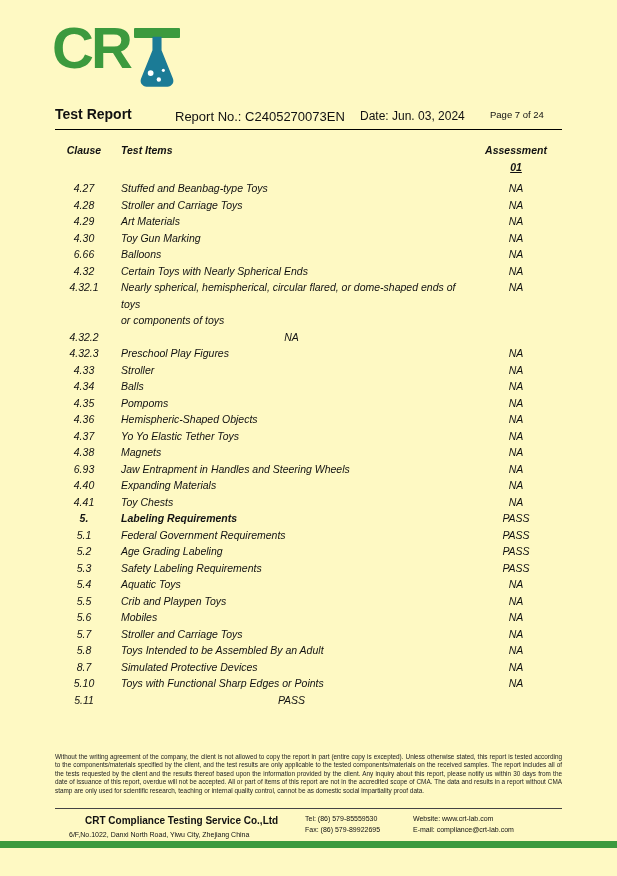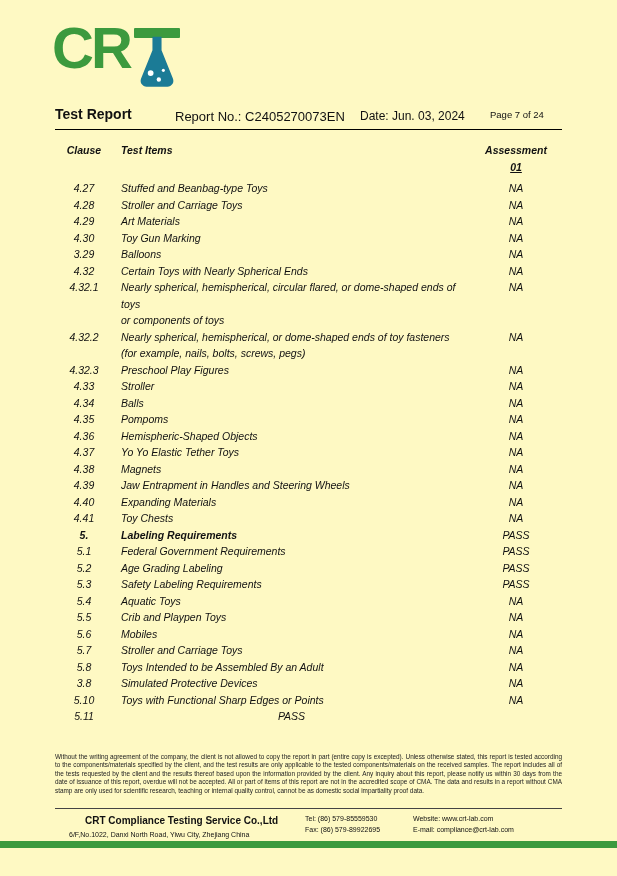--- a/index.html
+++ b/index.html
@@ -111,39 +111,37 @@
       <span class="c-clause">4.29</span>
       <span class="c-item">Art Materials</span>
       <span class="c-assess">NA</span>
     </div>
         <div class="trow">
       <span class="c-clause">4.30</span>
       <span class="c-item">Toy Gun Marking</span>
       <span class="c-assess">NA</span>
     </div>
         <div class="trow">
-      <span class="c-clause">3.29</span>
+      <span class="c-clause">6.66</span>
       <span class="c-item">Balloons</span>
       <span class="c-assess">NA</span>
     </div>
         <div class="trow">
       <span class="c-clause">4.32</span>
       <span class="c-item">Certain Toys with Nearly Spherical Ends</span>
       <span class="c-assess">NA</span>
     </div>
         <div class="trow">
       <span class="c-clause">4.32.1</span>
       <span class="c-item">Nearly spherical, hemispherical, circular flared, or dome-shaped ends of toys
 or components of toys</span>
       <span class="c-assess">NA</span>
     </div>
         <div class="trow">
       <span class="c-clause">4.32.2</span>
-      <span class="c-item">Nearly spherical, hemispherical, or dome-shaped ends of toy fasteners
-(for example, nails, bolts, screws, pegs)</span>
       <span class="c-assess">NA</span>
     </div>
         <div class="trow">
       <span class="c-clause">4.32.3</span>
       <span class="c-item">Preschool Play Figures</span>
       <span class="c-assess">NA</span>
     </div>
         <div class="trow">
       <span class="c-clause">4.33</span>
       <span class="c-item">Stroller</span>
@@ -168,21 +166,21 @@
       <span class="c-clause">4.37</span>
       <span class="c-item">Yo Yo Elastic Tether Toys</span>
       <span class="c-assess">NA</span>
     </div>
         <div class="trow">
       <span class="c-clause">4.38</span>
       <span class="c-item">Magnets</span>
       <span class="c-assess">NA</span>
     </div>
         <div class="trow">
-      <span class="c-clause">4.39</span>
+      <span class="c-clause">6.93</span>
       <span class="c-item">Jaw Entrapment in Handles and Steering Wheels</span>
       <span class="c-assess">NA</span>
     </div>
         <div class="trow">
       <span class="c-clause">4.40</span>
       <span class="c-item">Expanding Materials</span>
       <span class="c-assess">NA</span>
     </div>
         <div class="trow">
       <span class="c-clause">4.41</span>
@@ -228,21 +226,21 @@
       <span class="c-clause">5.7</span>
       <span class="c-item">Stroller and Carriage Toys</span>
       <span class="c-assess">NA</span>
     </div>
         <div class="trow">
       <span class="c-clause">5.8</span>
       <span class="c-item">Toys Intended to be Assembled By an Adult</span>
       <span class="c-assess">NA</span>
     </div>
         <div class="trow">
-      <span class="c-clause">3.8</span>
+      <span class="c-clause">8.7</span>
       <span class="c-item">Simulated Protective Devices</span>
       <span class="c-assess">NA</span>
     </div>
         <div class="trow">
       <span class="c-clause">5.10</span>
       <span class="c-item">Toys with Functional Sharp Edges or Points</span>
       <span class="c-assess">NA</span>
     </div>
         <div class="trow">
       <span class="c-clause">5.11</span>

